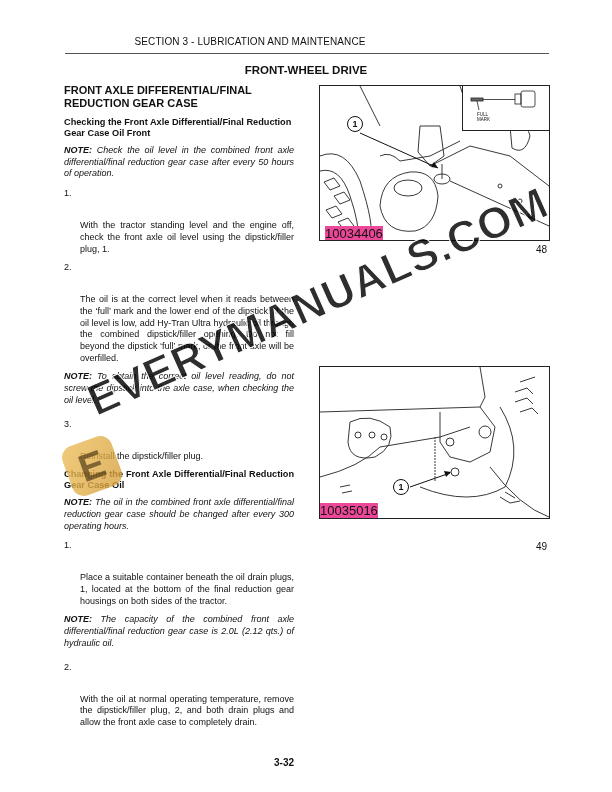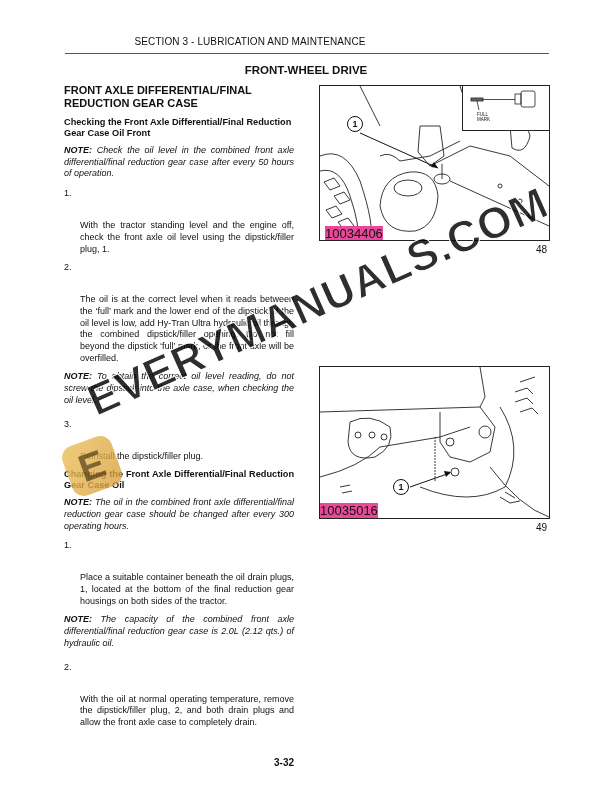--- a/index.html
+++ b/index.html
@@ -133,18 +133,18 @@
       <path d="M200 15 L215 10 M195 25 l12 -4 l6 6 M195 35 l12 -4 l6 6 M200 45 l12 -4 l6 6"></path>
       <path d="M180 130 l10 6 l10 -2 M185 125 l10 6"></path>
       <path d="M20 120 l10 -2 M22 126 l10 -2"></path>
     </g>
     <line x1="90" y1="120" x2="130" y2="106" stroke="#111" stroke-width="1"></line>
     <polygon points="131,105 124,104 126,110" fill="#111"></polygon>
   </svg>
   <div class="callout" style="left:73px; top:112px;">1</div>
   <div class="fig-id" style="left:0; top:136px;">10035016</div>
 </div>
-<div class="fig-num" style="left:536px; top:522px;text-align:center;">49</div>
+<div class="fig-num" style="left:536px; top:541px;text-align:center;">49</div>
 
 <div class="wm-logo">E</div>
 <div class="watermark">EVERYMANUALS.COM</div>
 
 <div class="page-num">3-32</div>
 
 </body></html>

